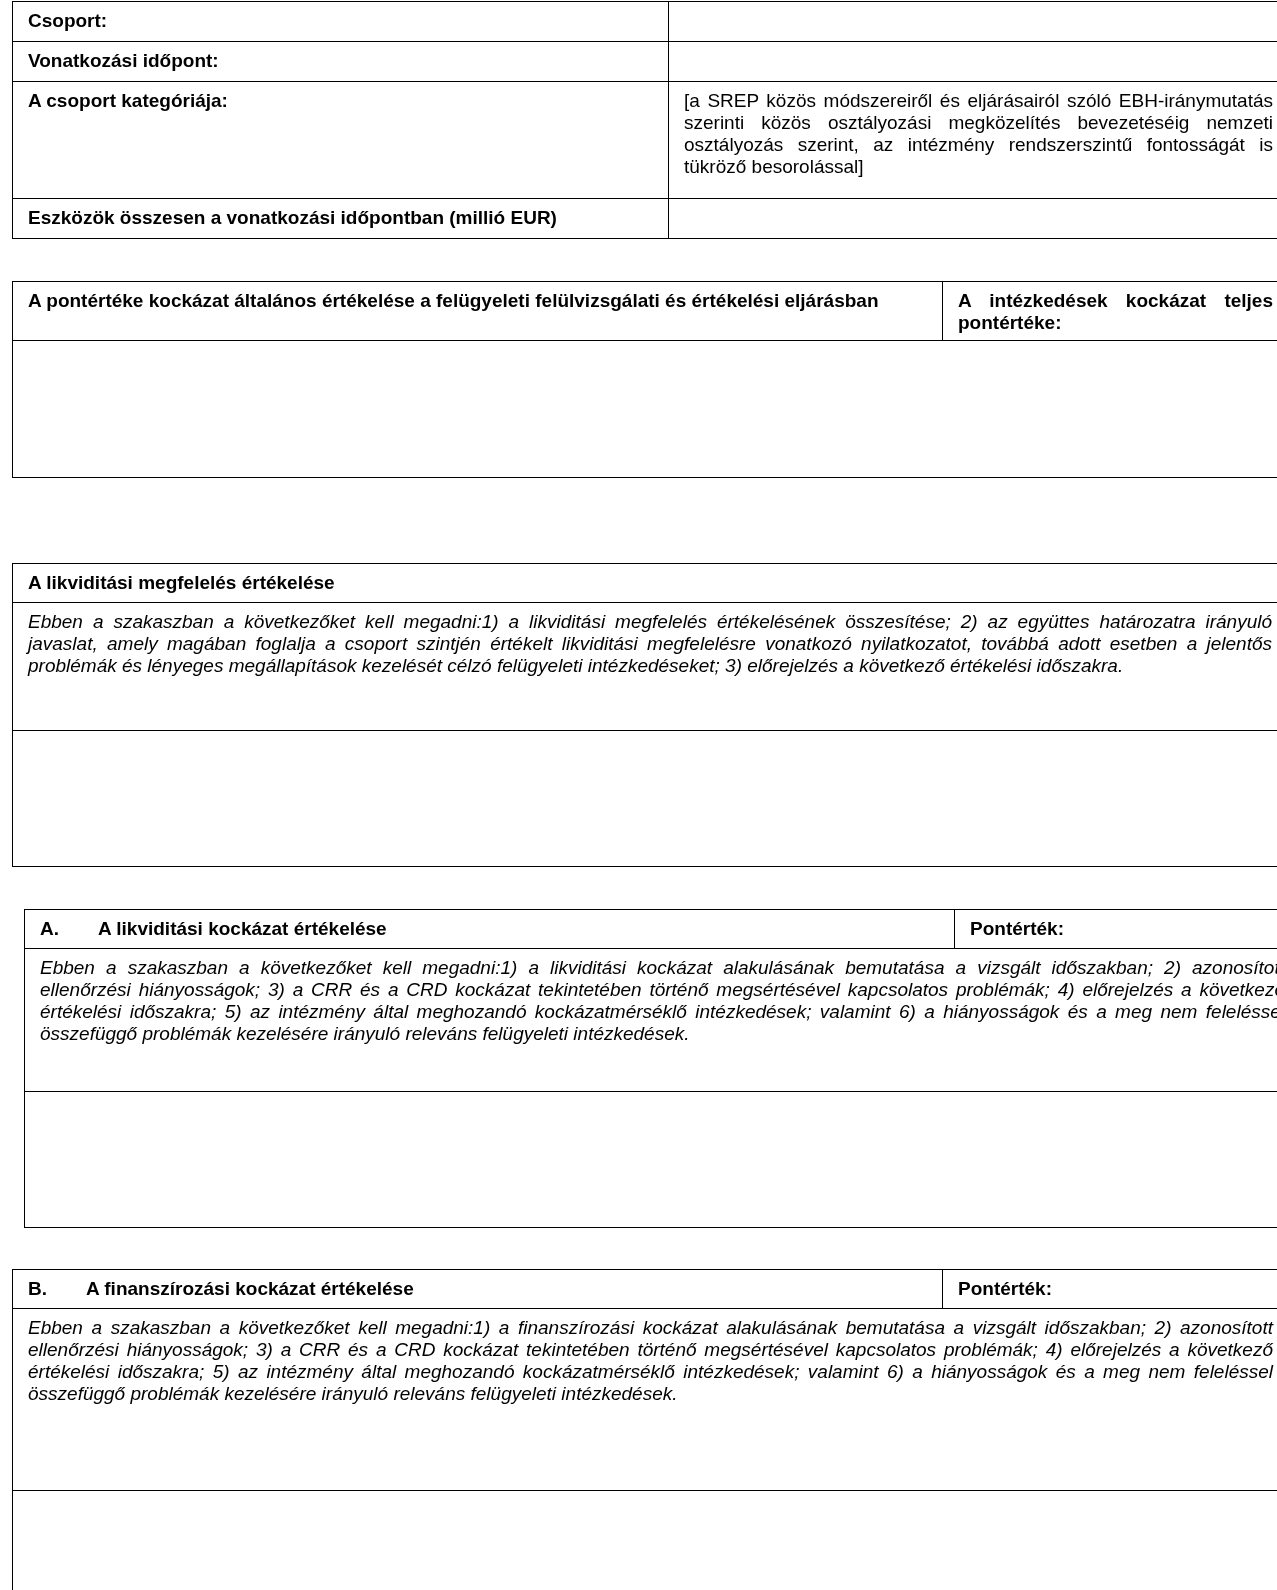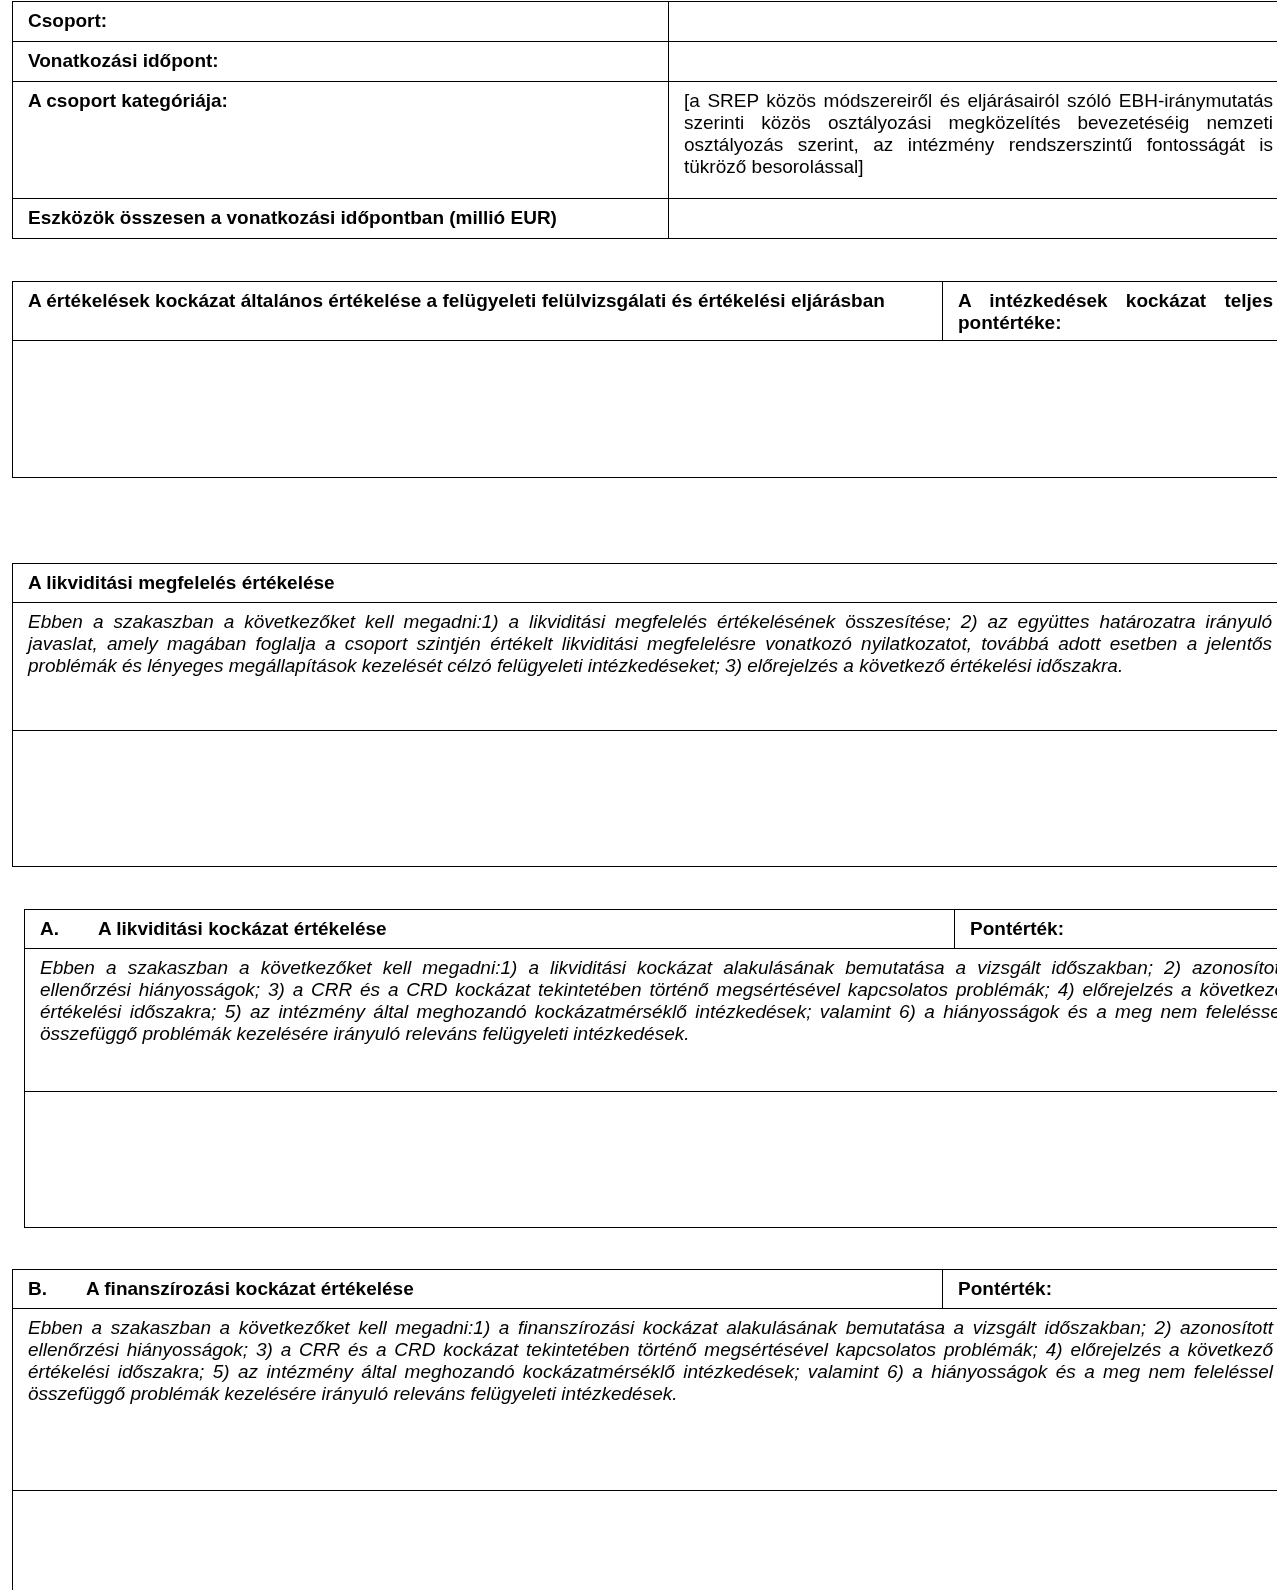--- a/index.html
+++ b/index.html
@@ -45,21 +45,21 @@
 </tbody>
   </table>
 
 <table id="t2">
   <colgroup>
       <col style="width:930px">
       <col style="width:346px">
     </colgroup>
   <tbody>
       <tr style="height:57px">
-    <td class="b j">A értékelések kockázat általános értékelése a felügyeleti felülvizsgálati és értékelési eljárásban</td>
+    <td class="b j">A pontértéke kockázat általános értékelése a felügyeleti felülvizsgálati és értékelési eljárásban</td>
     <td class="b j">A intézkedések kockázat teljes pontértéke:</td>
   </tr>
   <tr style="height:137px">
     <td colspan="2"></td>
   </tr>
 </tbody>
   </table>
 
 <table id="t3">
   <tbody>

